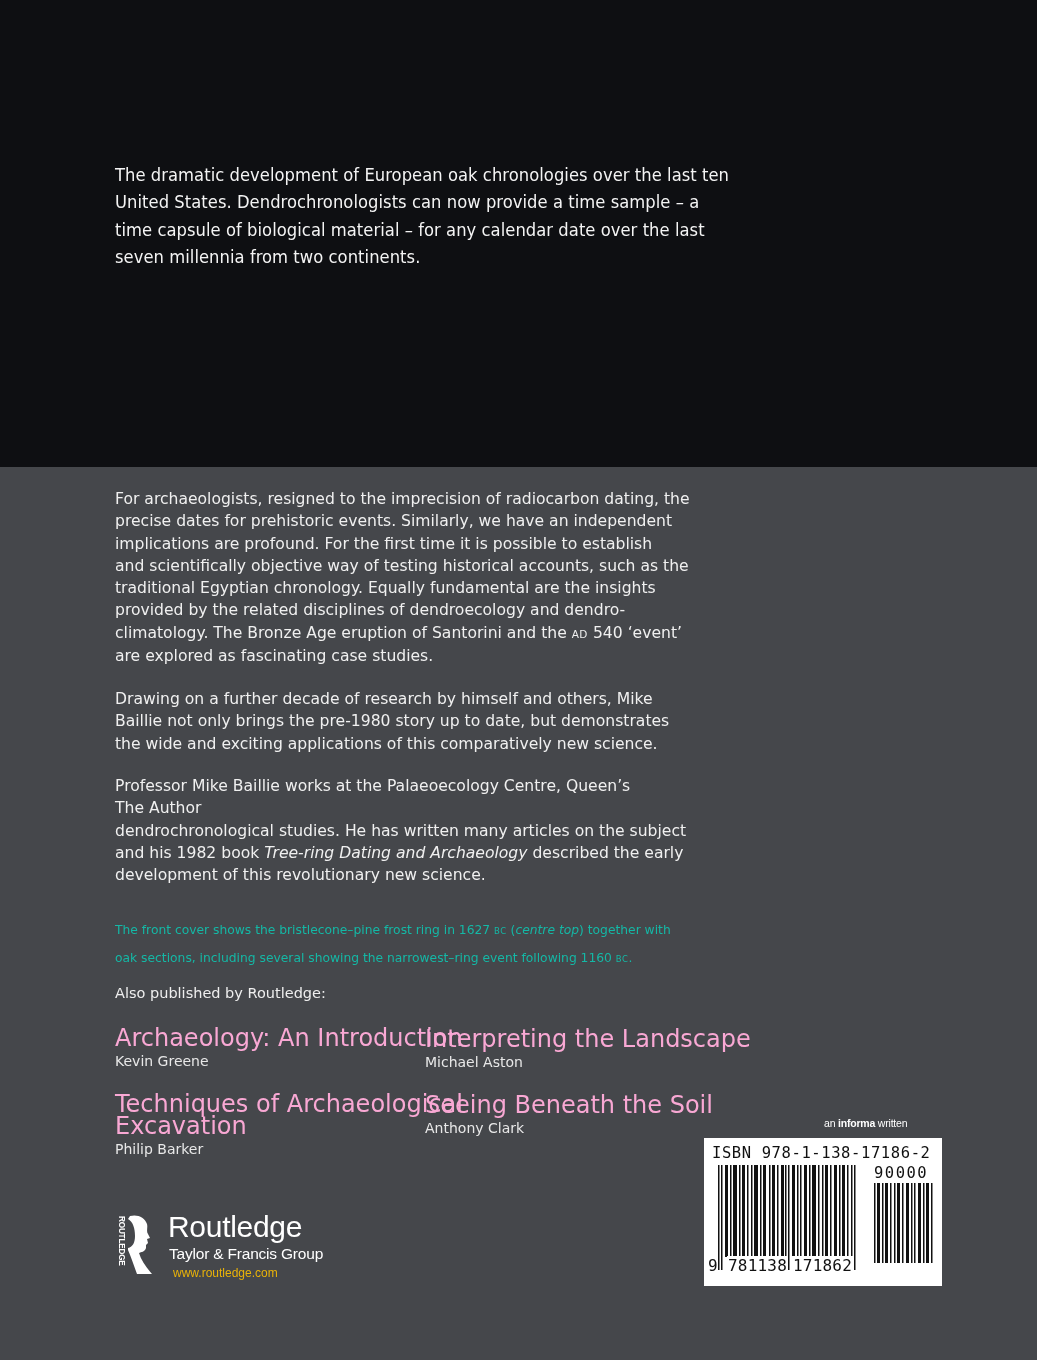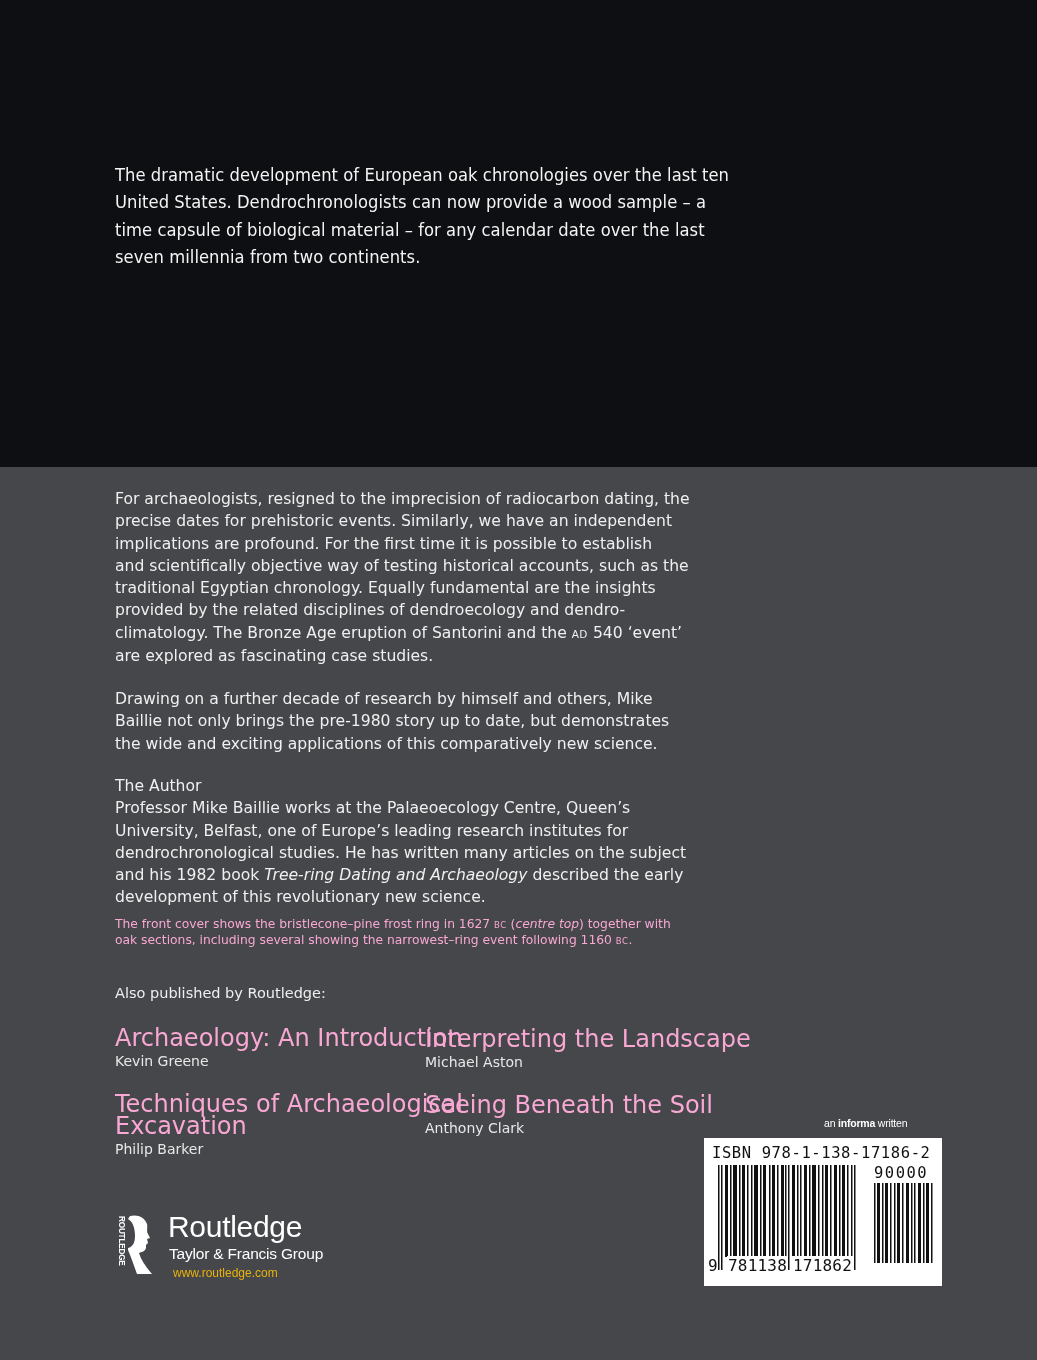--- a/index.html
+++ b/index.html
@@ -34,21 +34,21 @@
     .body-text span.line { display: block; white-space: nowrap; }
     .sc { font-size: 10.5px; letter-spacing: 0.5px; }
     .ital { font-style: italic; }
 
     #para1 { top: 488px; }
     #para2 { top: 688px; }
     #author-block { top: 775px; }
 
     .credits {
       position: absolute; left: 115px; top: 917px; width: 600px;
-      font-size: 12.3px; line-height: 15px; color: #f9a8d4;
+      font-size: 12.3px; line-height: 27px; color: #14b8a6;
     }
     .credits span.line { display: block; white-space: nowrap; }
     .credits .sc { font-size: 8.5px; }
 
     .also-heading {
       position: absolute; left: 115px; top: 985px;
       font-size: 14.5px; color: #eeeeee;
     }
 
     .book {
@@ -126,21 +126,21 @@
     #bc-right-digits { left: 88px; }
   </style>
 </head>
 <body>
 
 <div class="page">
 
   <div class="top-panel">
     <div class="lead">
       <span>The dramatic development of European oak chronologies over the last ten</span>
-      <span>United States. Dendrochronologists can now provide a wood sample – a</span>
+      <span>United States. Dendrochronologists can now provide a time sample – a</span>
       <span>time capsule of biological material – for any calendar date over the last</span>
       <span>seven millennia from two continents.</span>
     </div>
   </div>
 
   <div class="bottom-panel"></div>
 
   <div class="body-text" id="para1">
     <span class="line">For archaeologists, resigned to the imprecision of radiocarbon dating, the</span>
     <span class="line">precise dates for prehistoric events. Similarly, we have an independent</span>
@@ -152,23 +152,22 @@
     <span class="line">are explored as fascinating case studies.</span>
   </div>
 
   <div class="body-text" id="para2">
     <span class="line">Drawing on a further decade of research by himself and others, Mike</span>
     <span class="line">Baillie not only brings the pre-1980 story up to date, but demonstrates</span>
     <span class="line">the wide and exciting applications of this comparatively new science.</span>
   </div>
 
   <div class="body-text" id="author-block">
+    <span class="line">Professor Mike Baillie works at the Palaeoecology Centre, Queen’s</span>
     <span class="line">The Author</span>
-    <span class="line">Professor Mike Baillie works at the Palaeoecology Centre, Queen’s</span>
-    <span class="line">University, Belfast, one of Europe’s leading research institutes for</span>
     <span class="line">dendrochronological studies. He has written many articles on the subject</span>
     <span class="line"><span>and his 1982 book </span><span class="ital">Tree-ring Dating and Archaeology</span><span> described the early</span></span>
     <span class="line">development of this revolutionary new science.</span>
   </div>
 
   <div class="credits">
     <span class="line"><span>The front cover shows the bristlecone–pine frost ring in 1627 </span><span class="sc">BC</span><span> (</span><span class="ital">centre top</span><span>) together with</span></span>
     <span class="line"><span>oak sections, including several showing the narrowest–ring event following 1160 </span><span class="sc">BC</span><span>.</span></span>
   </div>
 

